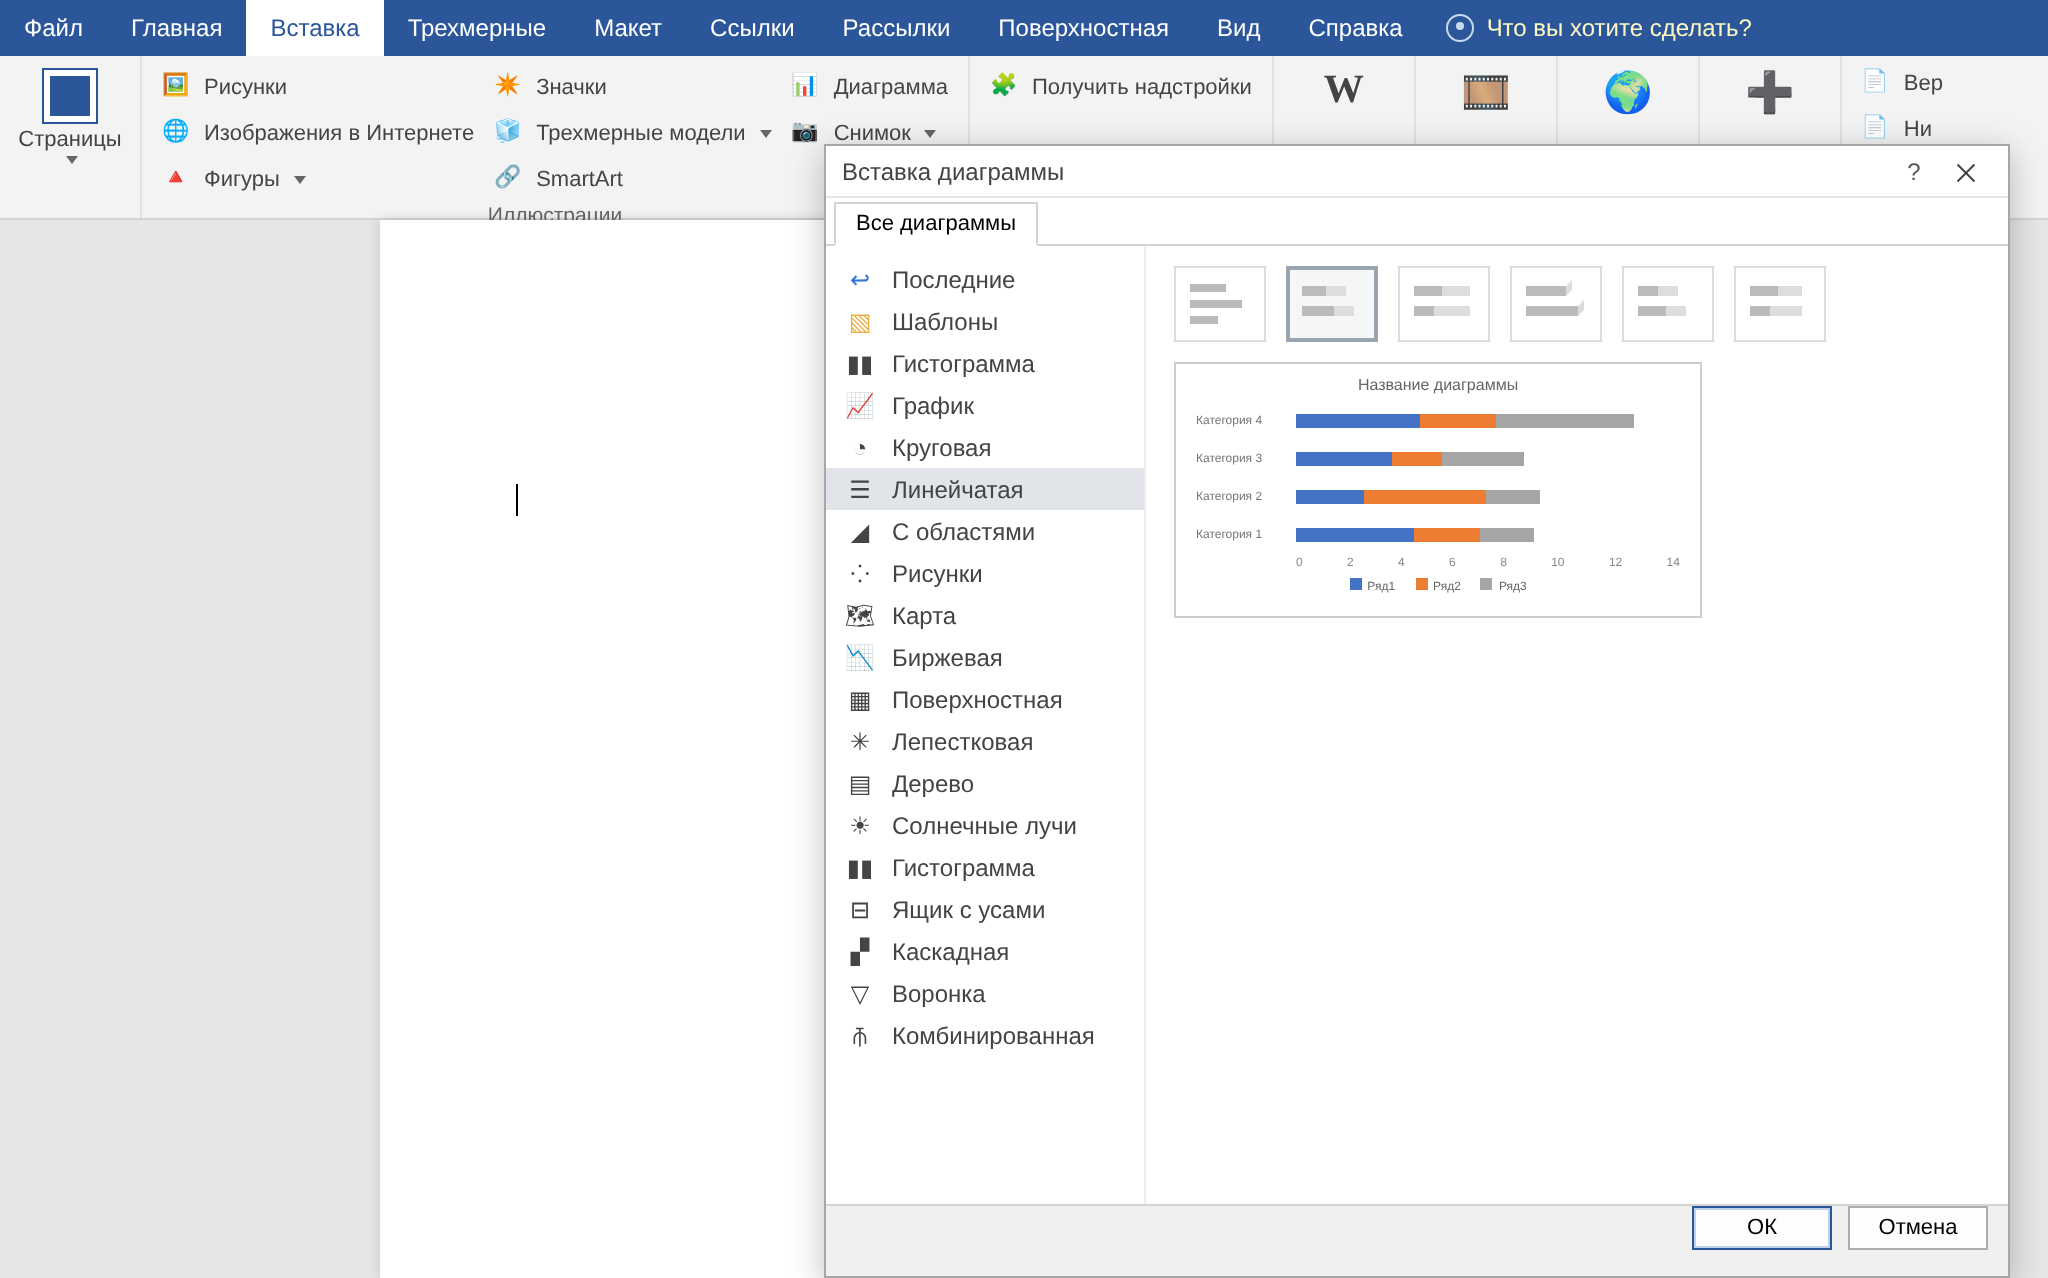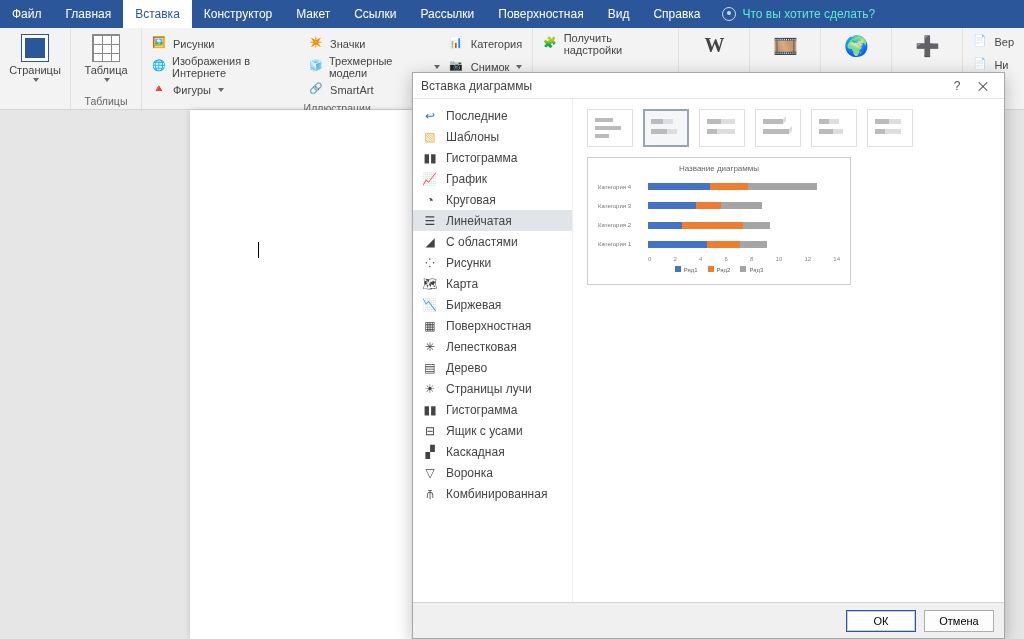--- a/index.html
+++ b/index.html
@@ -2,21 +2,21 @@
 <html><head>
 <meta charset="utf-8">
 <style>
   * { box-sizing: border-box; margin: 0; padding: 0; font-family: "Segoe UI", Tahoma, sans-serif; }
   body { width: 1024px; height: 639px; overflow: hidden; background: #fff; }
 
   
   .menubar { display:flex; height:28px; background:#2b579a; color:#fff; font-size:12px; align-items:stretch; }
   .menubar .tab { padding:0 12px; display:flex; align-items:center; cursor:default; }
   .menubar .tab.active { background:#fff; color:#2b579a; }
-  .menubar .tell { display:flex; align-items:center; gap:6px; padding:0 10px; color:#5eead4; }
+  .menubar .tell { display:flex; align-items:center; gap:6px; padding:0 10px; color:#fef9c3; }
   .bulb { width:14px; height:14px; border:1px solid #cbd9ee; border-radius:50%; position:relative; }
   .bulb::after { content:""; position:absolute; left:4px; top:3px; width:4px; height:4px; background:#cbd9ee; border-radius:50%; }
 
   
   .ribbon { display:flex; height:82px; background:#f3f3f3; border-bottom:1px solid #d4d4d4; font-size:11px; color:#444; }
   .group { display:flex; flex-direction:column; padding:4px 8px 2px; border-right:1px solid #e1e1e1; }
   .group-body { display:flex; flex:1; align-items:flex-start; gap:6px; }
   .group-label { text-align:center; font-size:10.5px; color:#666; margin-top:auto; padding-top:2px;}
   .big-btn { display:flex; flex-direction:column; align-items:center; justify-content:flex-start; width:54px; gap:2px; padding-top:2px; }
   .big-btn .ico { width:28px; height:28px; }
@@ -59,37 +59,37 @@
   .preview-title { text-align:center; font-size:8px; color:#666; margin-bottom:4px; }
   .bars { flex:1; display:flex; flex-direction:column; justify-content:space-around; }
   .brow { display:flex; align-items:center; gap:6px; }
   .brow .lbl { width:44px; font-size:6px; color:#777; }
   .brow .track { flex:1; height:7px; display:flex; background:transparent; }
   .seg { height:100%; }
   .axis { display:flex; justify-content:space-between; font-size:6px; color:#888; margin-left:50px; margin-top:2px; }
   .legend { display:flex; justify-content:center; gap:10px; font-size:6px; color:#666; margin-top:4px;}
   .legend .sw { width:6px; height:6px; display:inline-block; margin-right:3px; }
 
-  .dlg-foot { height:36px; border-top:1px solid #d4d4d4; background:#f0f0f0; display:flex; align-items:center; justify-content:flex-end; gap:8px; padding:0 10px; }
+  .dlg-foot { height:36px; border-top:1px solid #d4d4d4; background:#f0f0f0; display:flex; justify-content:flex-end; gap:8px; padding:0 10px; }
   .dlg-foot button { width:70px; height:22px; font-size:11px; background:#fdfdfd; border:1px solid #adadad; }
   .dlg-foot button.primary { border:1px solid #2b579a; box-shadow:inset 0 0 0 1px #bcd0ea; }
 
   .ico-page { background:linear-gradient(#fff,#fff); border:1px solid #2b579a; position:relative; }
   .ico-page::after { content:""; position:absolute; inset:3px; background:#2b579a; }
   .ico-table { background:#fff; border:1px solid #888; background-image:linear-gradient(#888 1px,transparent 1px),linear-gradient(90deg,#888 1px,transparent 1px); background-size:9px 9px; }
   .truncate-right { padding-top:2px; }
 </style>
 </head>
 <body>
 
 <div class="menubar">
   <div class="tab">Файл</div>
   <div class="tab">Главная</div>
   <div class="tab active">Вставка</div>
-  <div class="tab">Конструктор</div>
+  <div class="tab">Трехмерные</div>
   <div class="tab">Макет</div>
   <div class="tab">Ссылки</div>
   <div class="tab">Рассылки</div>
   <div class="tab">Поверхностная</div>
   <div class="tab">Вид</div>
   <div class="tab">Справка</div>
   <div class="tell">
     <span class="bulb"></span>
     <span>Что вы хотите сделать?</span>
   </div>
@@ -98,30 +98,20 @@
 <div class="ribbon">
   <div class="group">
     <div class="group-body">
       <div class="big-btn">
         <div class="ico ico-page"></div>
         <span>Страницы</span>
         <span class="caret"></span>
       </div>
     </div>
   </div>
-  <div class="group">
-    <div class="group-body">
-      <div class="big-btn">
-        <div class="ico ico-table"></div>
-        <span>Таблица</span>
-        <span class="caret"></span>
-      </div>
-    </div>
-    <div class="group-label">Таблицы</div>
-  </div>
 
   <div class="group" style="min-width:300px">
     <div class="group-body">
       <div class="small-col">
         <div class="small-btn">
             <span class="ico">🖼️</span>
             <span>Рисунки</span>
           </div>
         <div class="small-btn">
             <span class="ico">🌐</span>
@@ -144,21 +134,21 @@
             <span class="caret"></span>
           </div>
         <div class="small-btn">
             <span class="ico">🔗</span>
             <span>SmartArt</span>
           </div>
       </div>
       <div class="small-col">
         <div class="small-btn">
             <span class="ico">📊</span>
-            <span>Категория</span>
+            <span>Диаграмма</span>
           </div>
         <div class="small-btn">
             <span class="ico">📷</span>
             <span>Снимок</span>
             <span class="caret"></span>
           </div>
       </div>
     </div>
     <div class="group-label">Иллюстрации</div>
   </div>
@@ -225,20 +215,23 @@
 
 <div class="dialog">
   <div class="dlg-title">
     <span>Вставка диаграммы</span>
     <span class="spacer"></span>
     <span class="tbtn">?</span>
     <span class="tbtn">
         <span class="close-x"></span>
       </span>
   </div>
+  <div class="tabstrip">
+    <div class="t">Все диаграммы</div>
+  </div>
   <div class="dlg-body">
     <div class="cat-list">
       <div class="cat">
           <span class="ci" style="color:#2e75d6">↩</span>
           <span>Последние</span>
         </div>
       <div class="cat">
           <span class="ci" style="color:#e8b04a">▧</span>
           <span>Шаблоны</span>
         </div>
@@ -281,21 +274,21 @@
       <div class="cat">
           <span class="ci">✳</span>
           <span>Лепестковая</span>
         </div>
       <div class="cat">
           <span class="ci">▤</span>
           <span>Дерево</span>
         </div>
       <div class="cat">
           <span class="ci">☀</span>
-          <span>Страницы лучи</span>
+          <span>Солнечные лучи</span>
         </div>
       <div class="cat">
           <span class="ci">▮▮</span>
           <span>Гистограмма</span>
         </div>
       <div class="cat">
           <span class="ci">⊟</span>
           <span>Ящик с усами</span>
         </div>
       <div class="cat">

